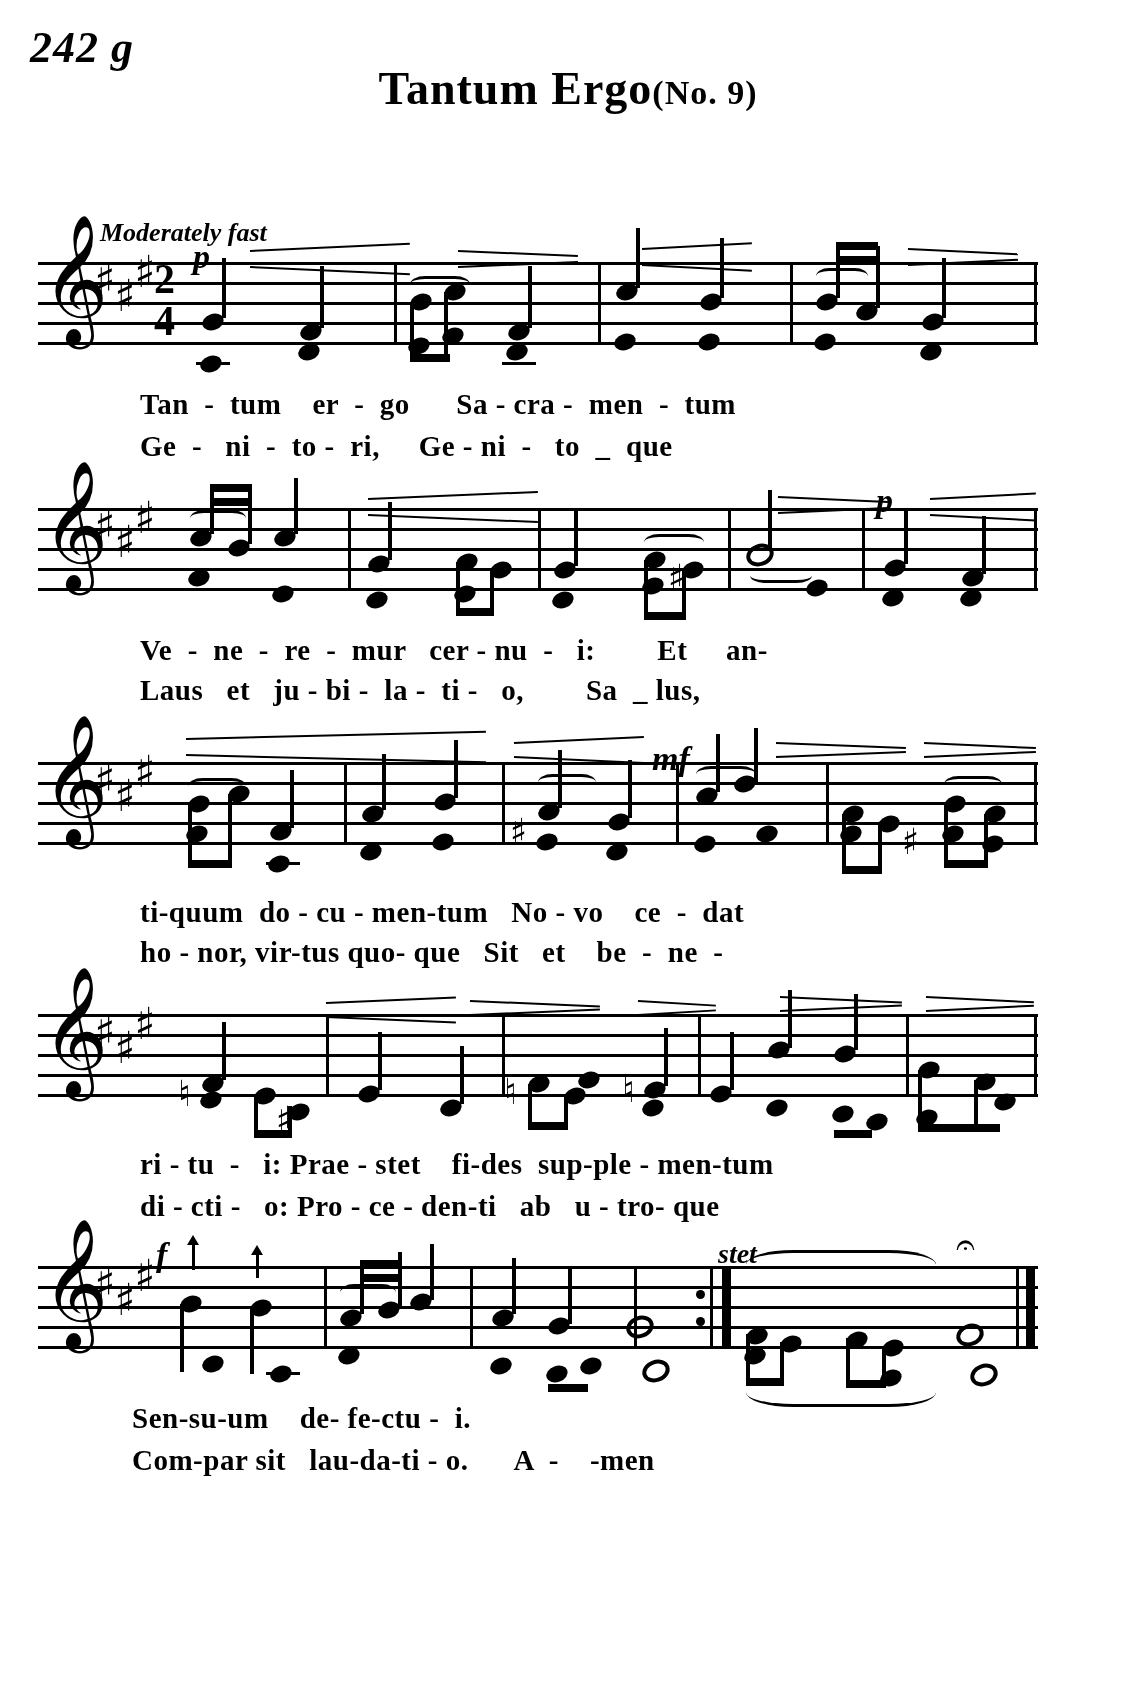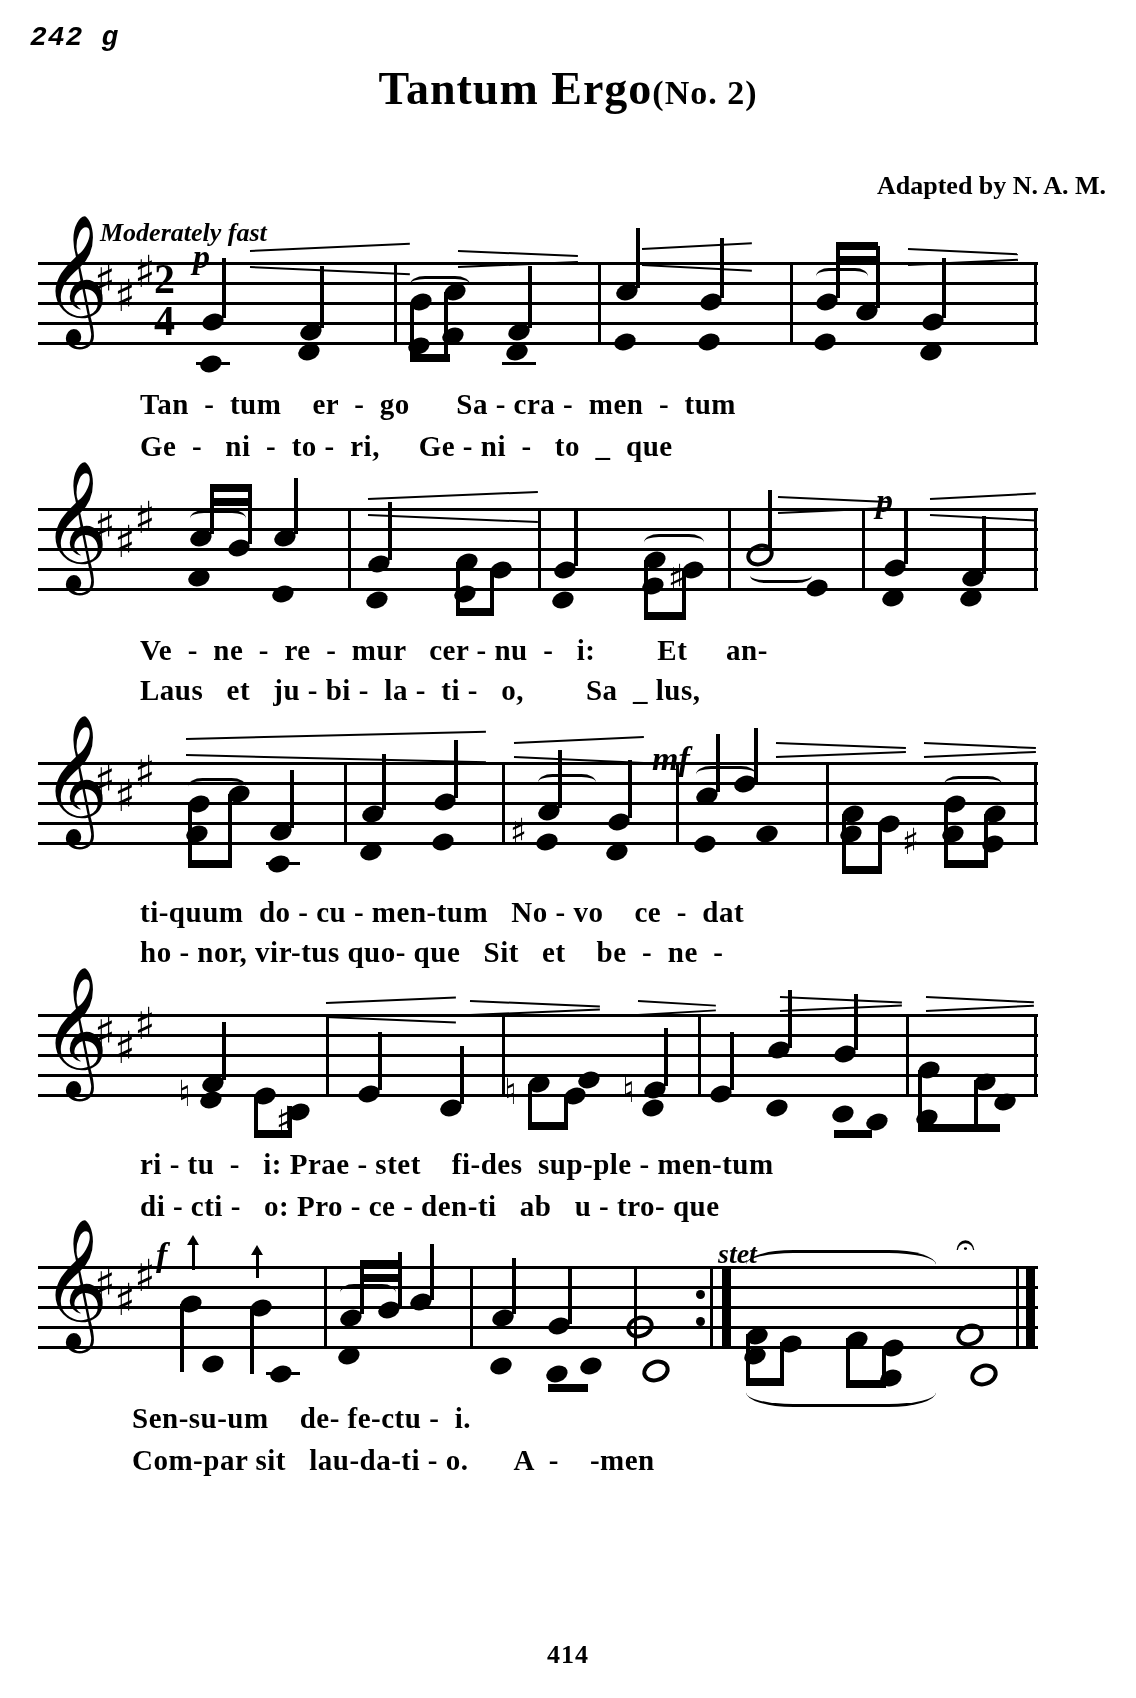--- a/index.html
+++ b/index.html
@@ -19,23 +19,23 @@
     position: relative;
     width: 1136px;
     height: 1698px;
   }
 
   
   .hymn-number {
     position: absolute;
     left: 30px;
     top: 22px;
-    font-family: Liberation Mono, monospace;
-    font-weight: bold;
-    font-size: 28px;
+    font-family: Liberation Serif, serif;
+    font-weight: bold;
+    font-size: 44px;
     font-style: italic;
     letter-spacing: 1px;
   }
   .title {
     position: absolute;
     left: 0;
     top: 62px;
     width: 1136px;
     text-align: center;
     font-family: "Liberation Serif", serif;
@@ -255,25 +255,24 @@
   }
 </style>
 </head>
 <body>
 
 <div class="page">
 
   <div class="hymn-number">242 g</div>
 
   <div class="title">
-    <span>Tantum Ergo</span><span class="paren">(No. 2)</span>
+    <span>Tantum Ergo</span><span class="paren">(No. 9)</span>
   </div>
 
   <div class="attrib">
-    <div>Adapted by N. A. M.</div>
   </div>
 
   <div class="tempo">Moderately fast</div>
 
   <div class="system" style="top:262px;">
     <div class="staff">
       <div class="line l1"></div>
       <div class="line l2"></div>
       <div class="line l3"></div>
       <div class="line l4"></div>
@@ -744,14 +743,13 @@
       <div class="note hollow" style="left:932px; top:98px;"></div>
 
       <div class="barline" style="left:978px;"></div>
       <div class="barline thick" style="left:988px;"></div>
     </div>
   </div>
 
   <div class="lyrics" style="top:1444px; left:132px;">Com-par sit   lau-da-ti - o.      A  -    -men</div>
   <div class="lyrics" style="top:1402px; left:132px;">Sen-su-um    de- fe-ctu -  i.</div>
 
-  <div class="page-number">414</div>
 </div>
 
 </body></html>

